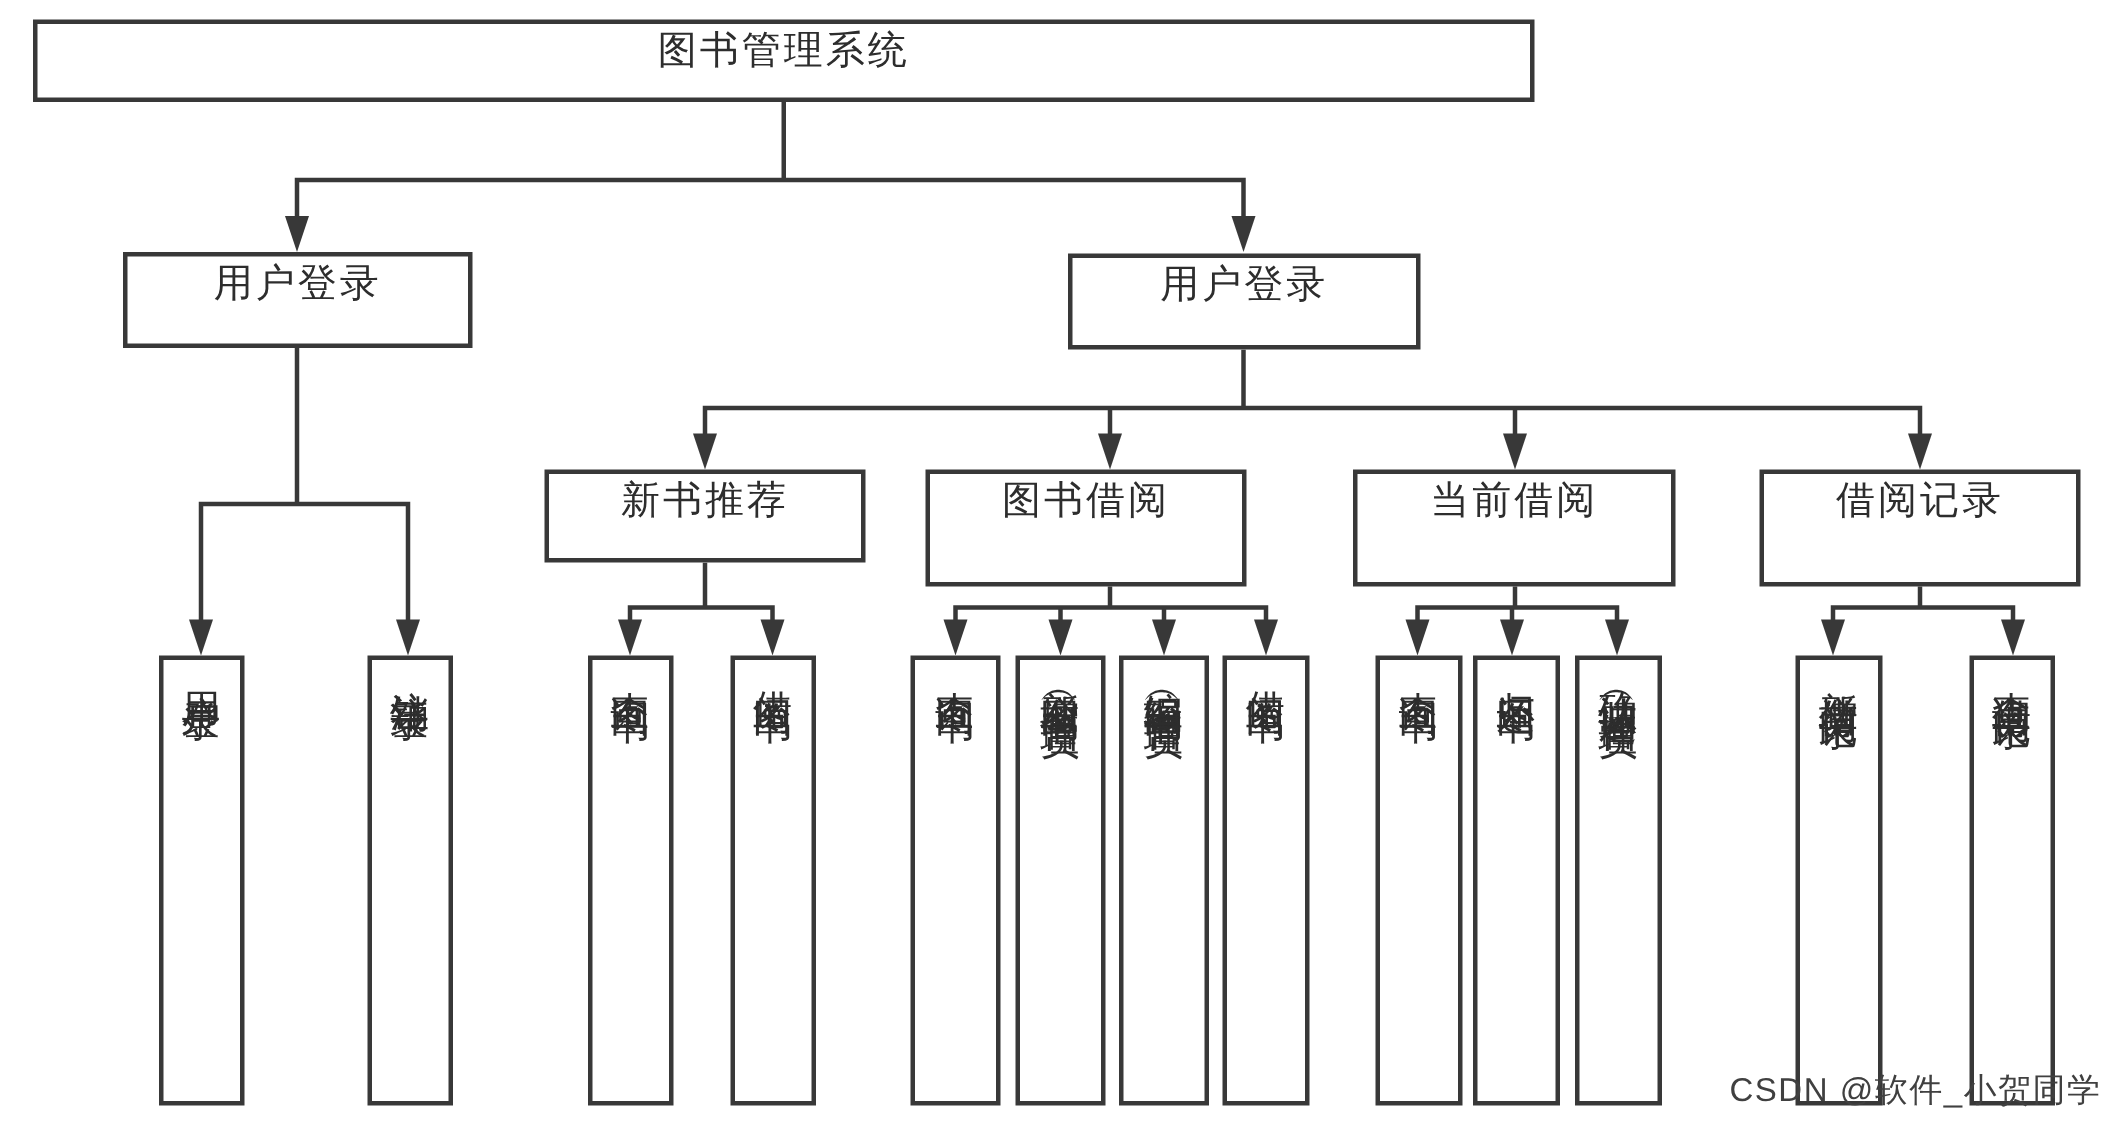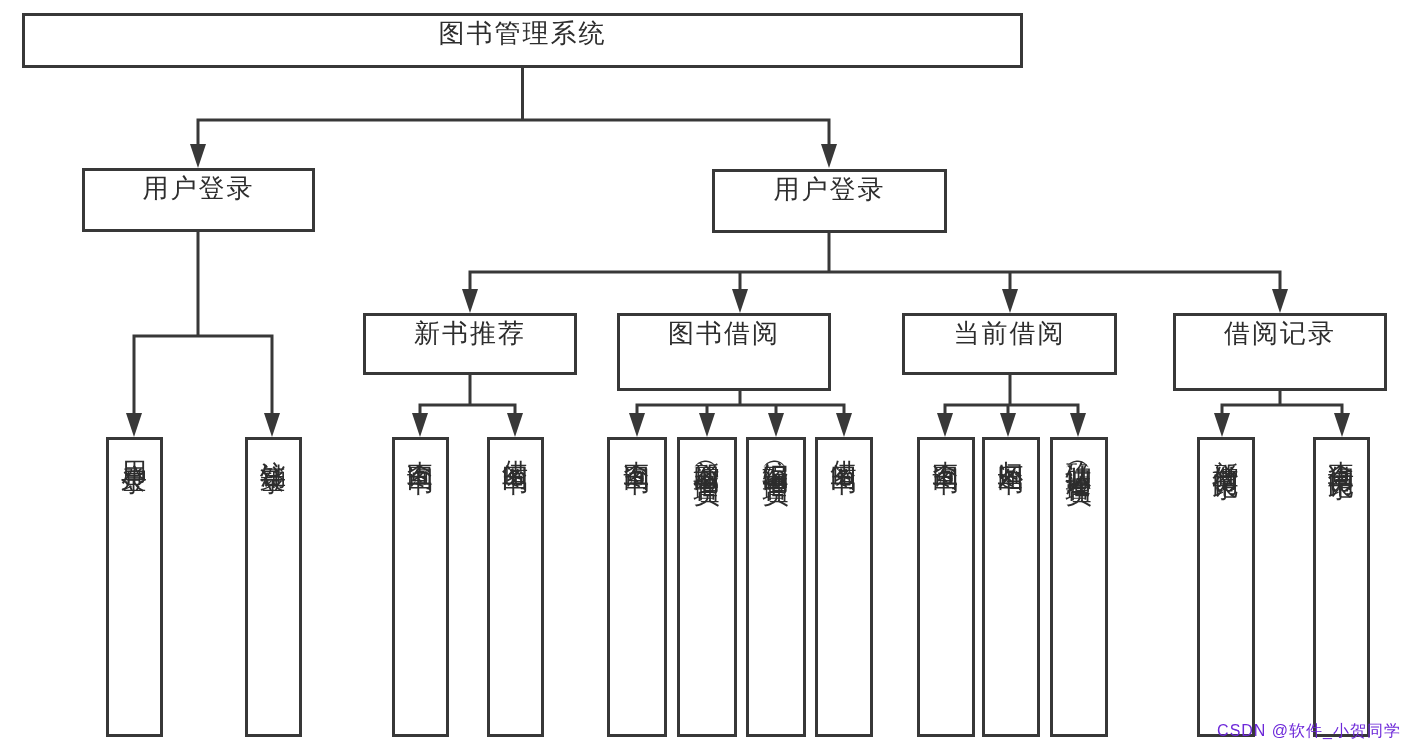--- a/index.html
+++ b/index.html
@@ -45,22 +45,22 @@
     writing-mode: vertical-rl;
     text-orientation: mixed;
     letter-spacing: 3px;
     line-height: 1;
     white-space: nowrap;
   }
   .watermark {
     position: absolute;
     right: 4px;
     bottom: 5px;
-    font-size: 16px;
-    color: #6d28d9;
+    font-size: 22px;
+    color: #404040;
     letter-spacing: 1px;
     white-space: nowrap;
   }
 </style>
 </head>
 <body>
 
 <div class="canvas">
 
   <svg class="connector-svg" viewBox="0 0 1405 747" xmlns="http://www.w3.org/2000/svg">
@@ -113,21 +113,21 @@
   <div class="node node-h" style="left:712px; top:169px; width:235px; height:64px;">
     <span>用户登录</span>
   </div>
 
   <div class="node node-h" style="left:363px; top:313px; width:214px; height:62px;">
     <span>新书推荐</span>
   </div>
   <div class="node node-h" style="left:617px; top:313px; width:214px; height:78px;">
     <span>图书借阅</span>
   </div>
-  <div class="node node-h" style="left:902px; top:313px; width:215px; height:62px;">
+  <div class="node node-h" style="left:902px; top:313px; width:215px; height:78px;">
     <span>当前借阅</span>
   </div>
   <div class="node node-h" style="left:1173px; top:313px; width:214px; height:78px;">
     <span>借阅记录</span>
   </div>
 
   <div class="node node-v" style="left:106px; top:437px; width:57px; height:300px;">
     <span class="vtext">用户登录</span>
   </div>
   <div class="node node-v" style="left:245px; top:437px; width:57px; height:300px;">

